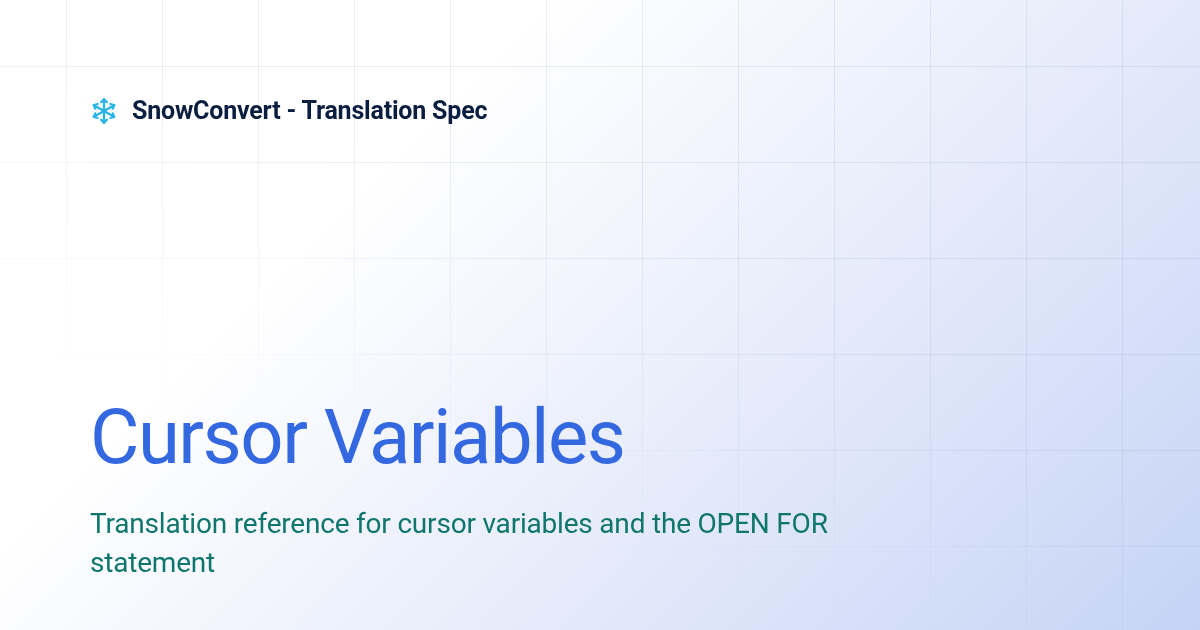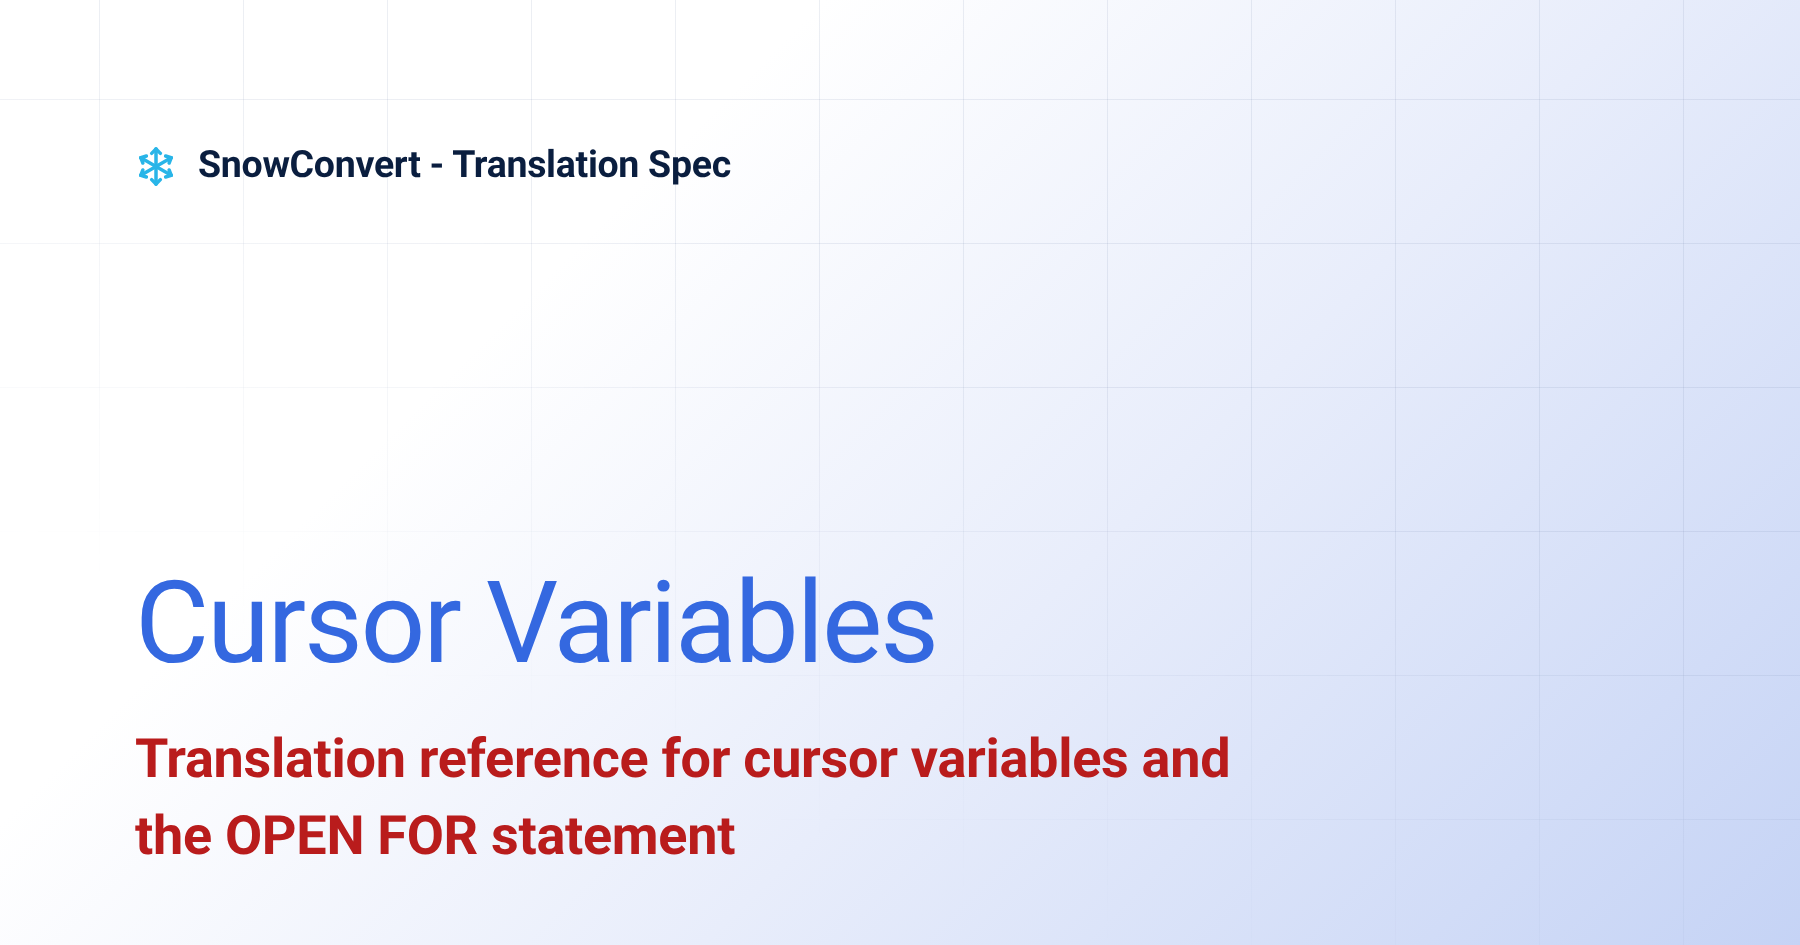--- a/index.html
+++ b/index.html
@@ -77,23 +77,23 @@
     .page-title {
       font-size: 76px;
       font-weight: 400;
       color: #3468e0;
       letter-spacing: -1.5px;
       line-height: 1.1;
       margin-bottom: 24px;
     }
     
     .page-description {
-      font-size: 36px;
-      font-weight: 700;
-      color: #b91c1c;
+      font-size: 28px;
+      font-weight: 400;
+      color: #0f766e;
       line-height: 1.4;
       max-width: 750px;
       letter-spacing: -0.2px;
     }
   </style>
 </head>
 <body>
 
 <div class="grid-overlay"></div>
 

